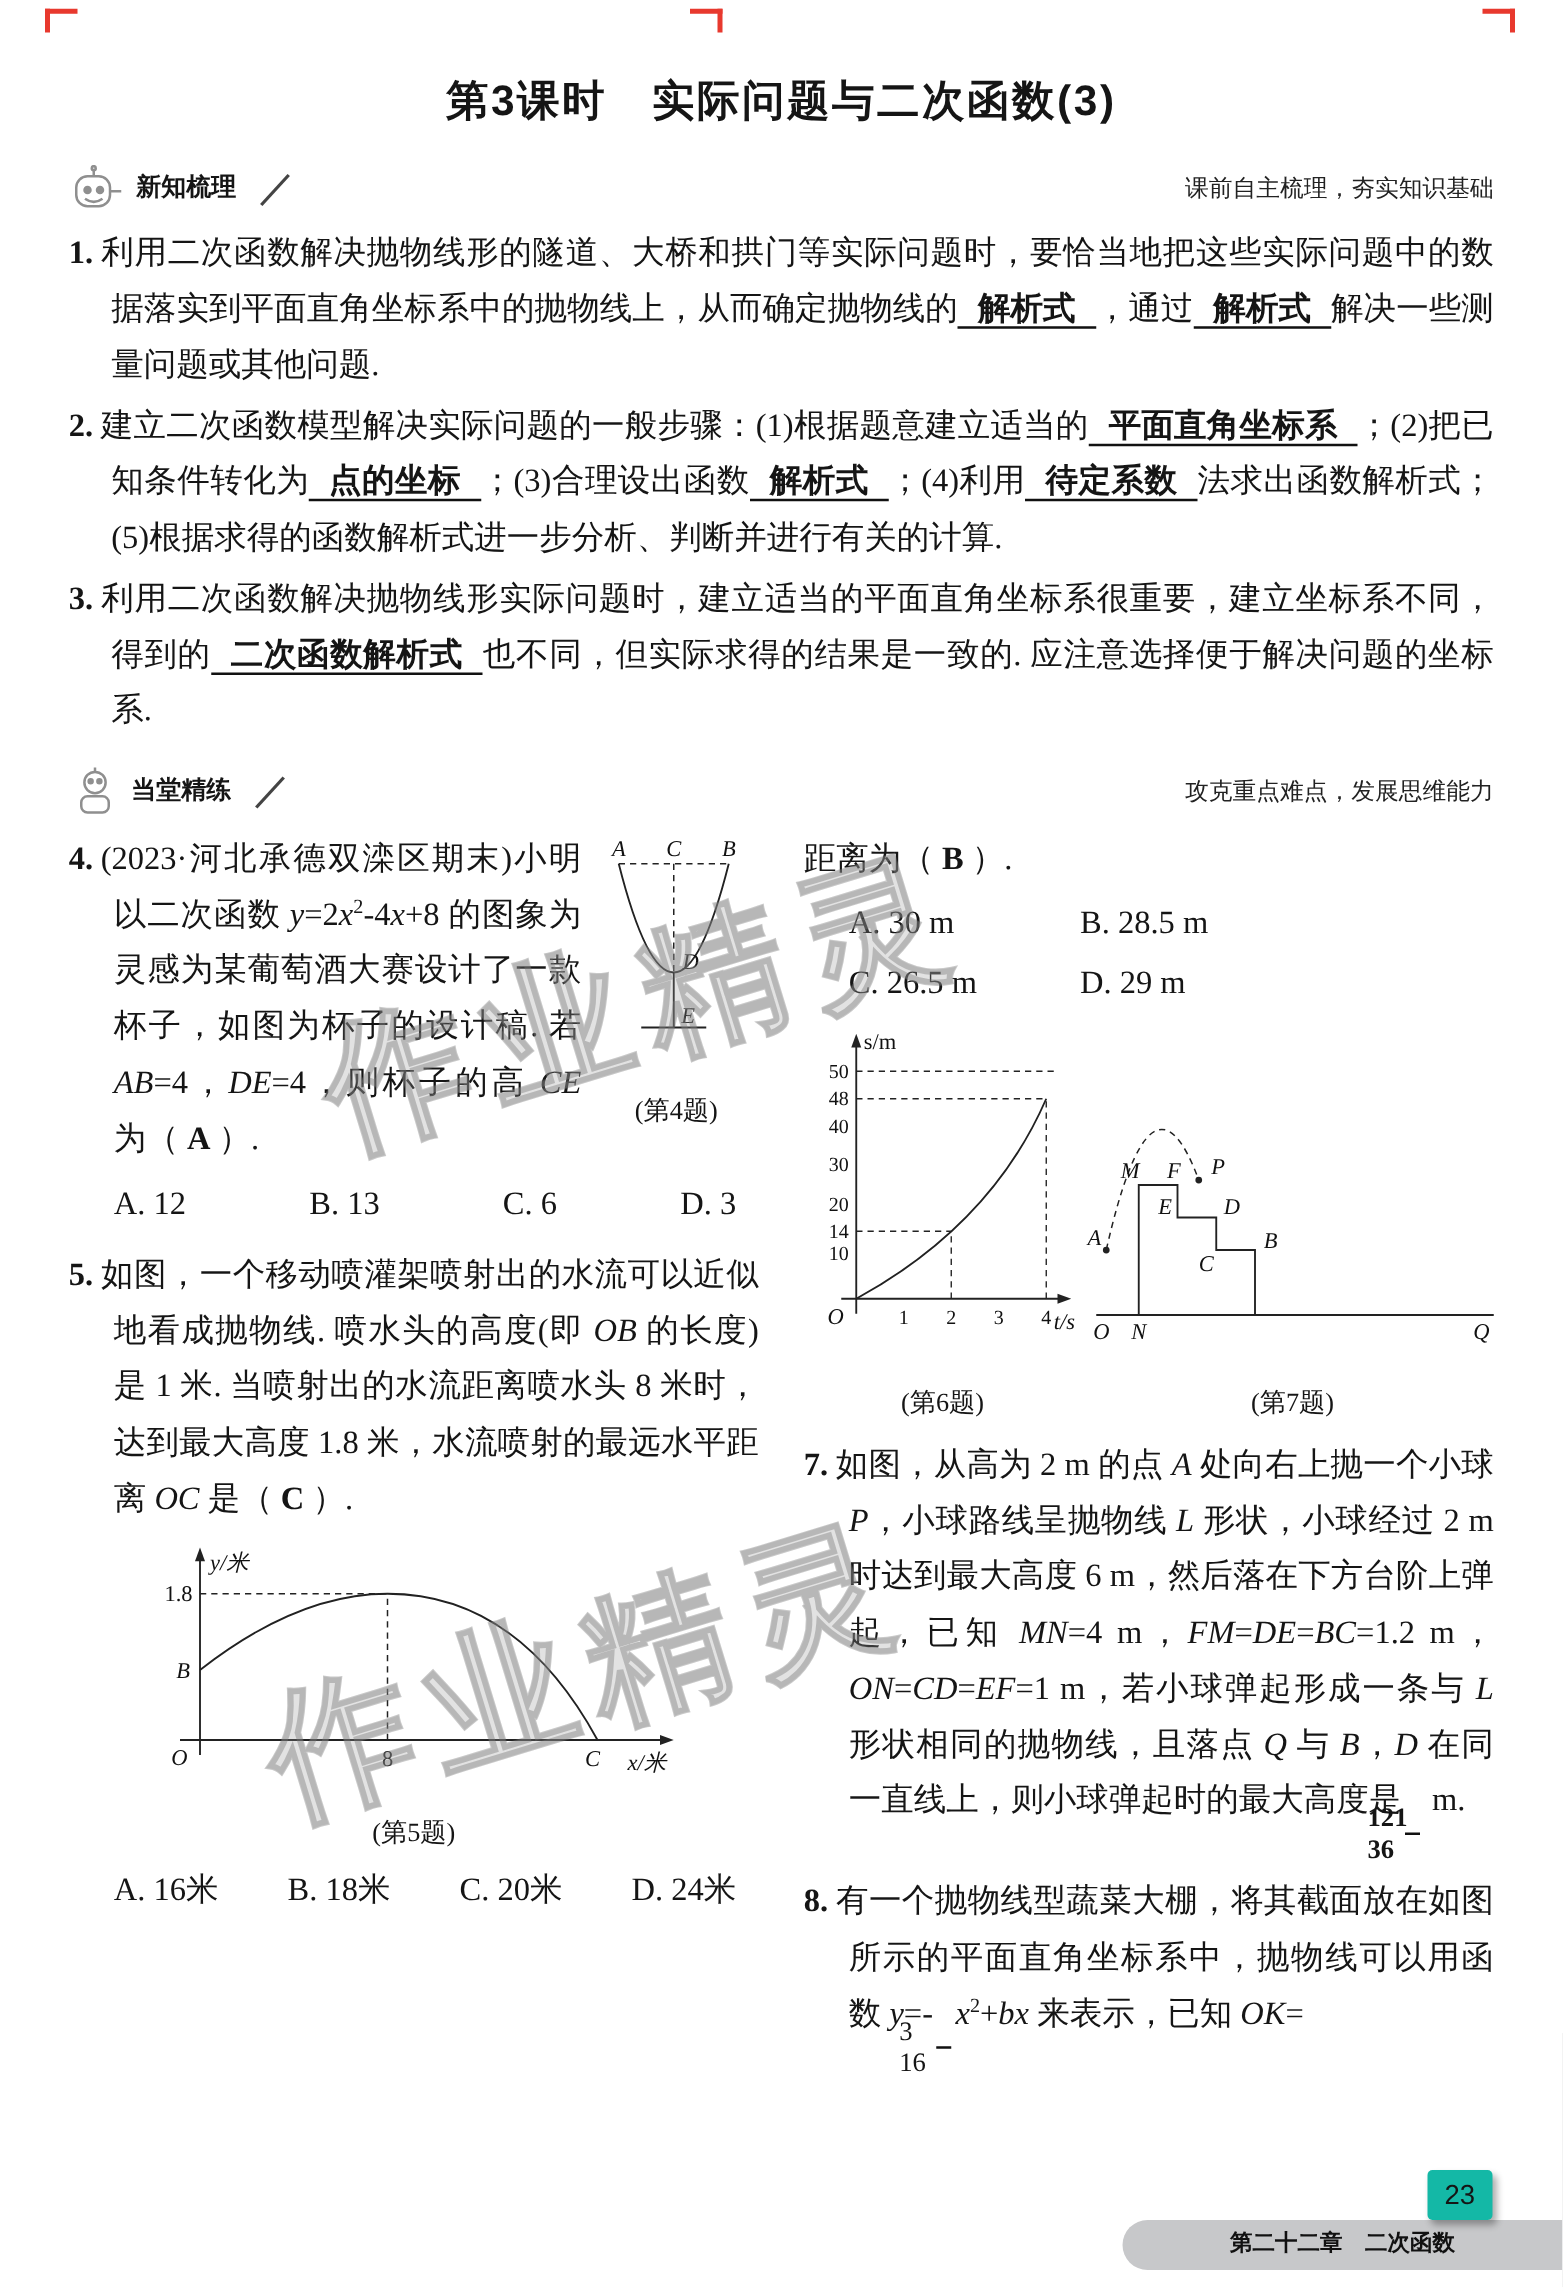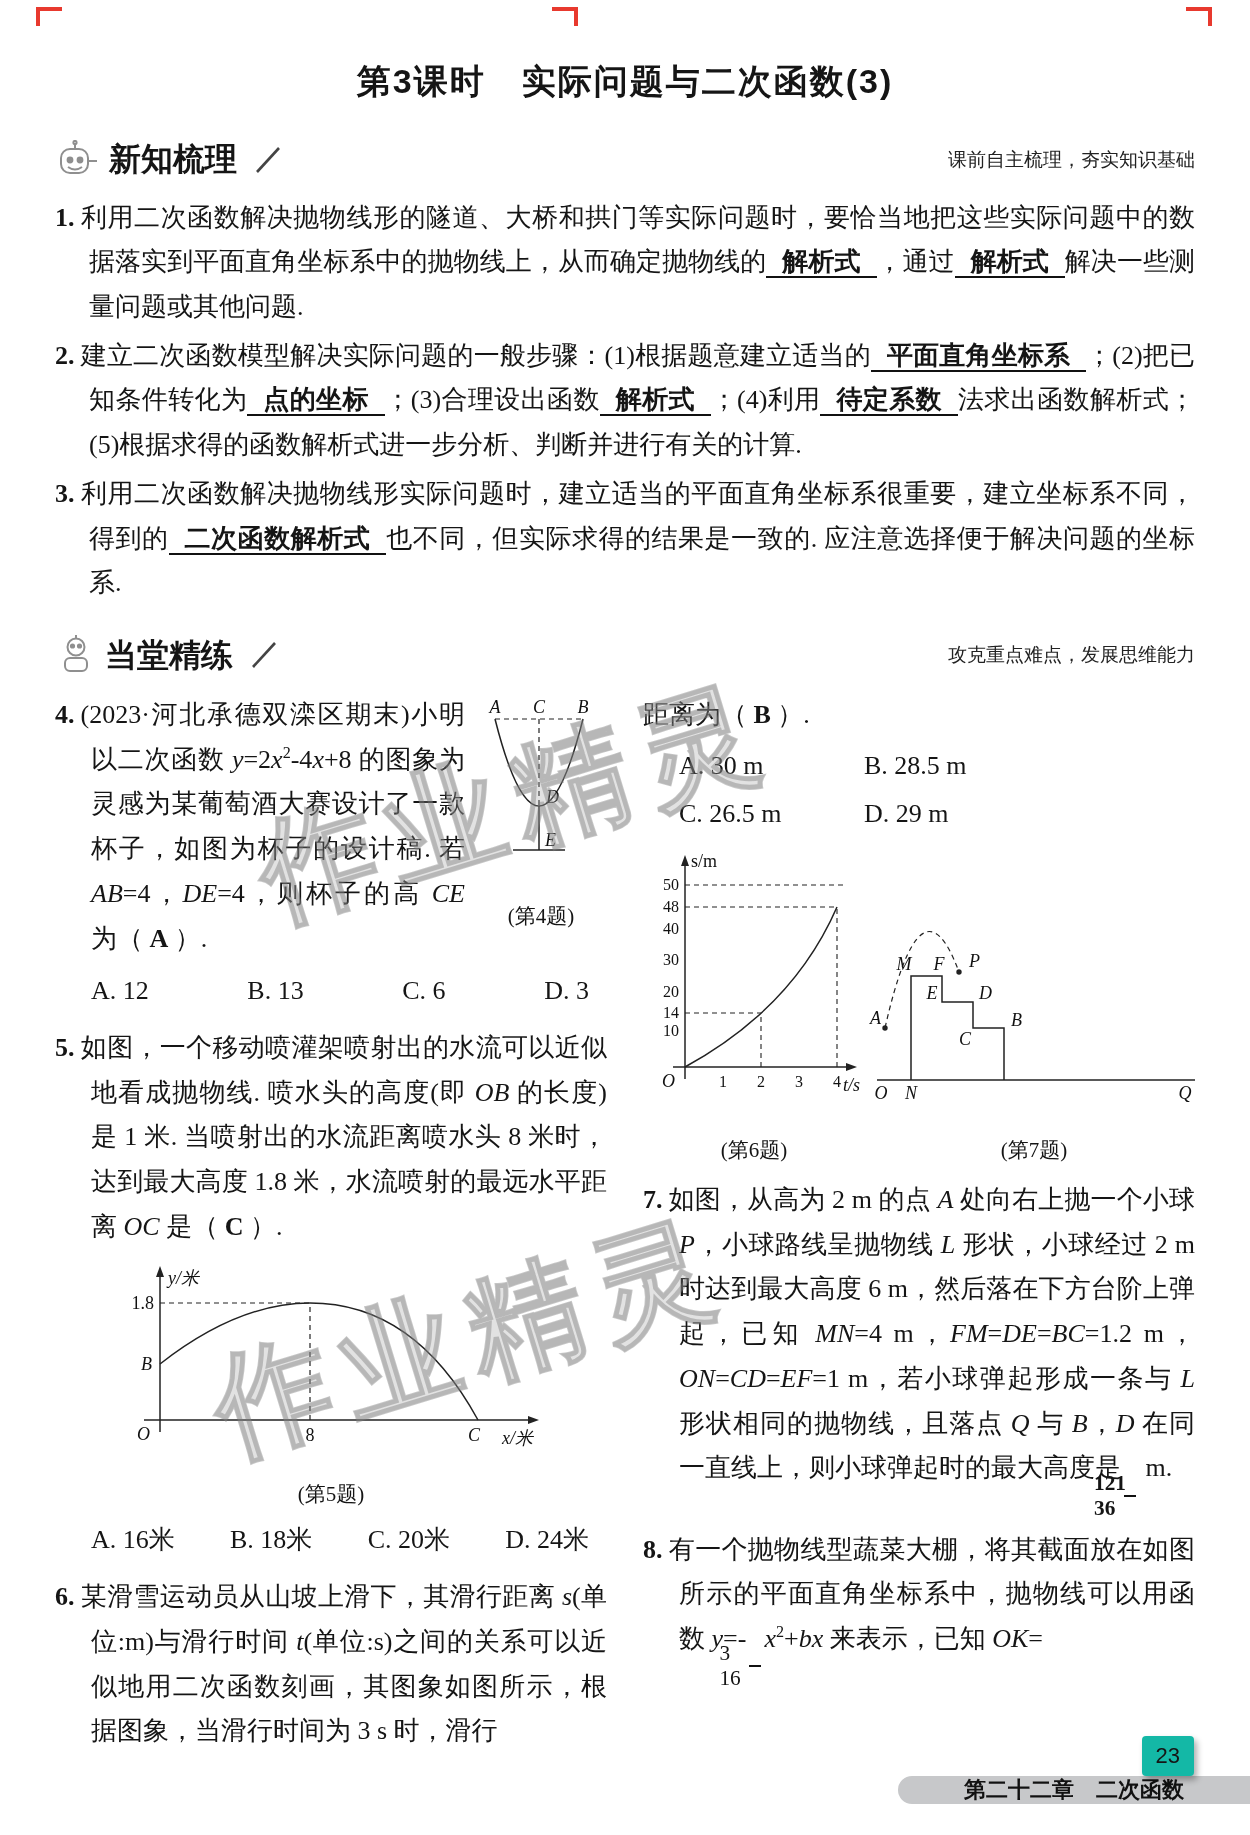--- a/index.html
+++ b/index.html
@@ -24,21 +24,21 @@
   }
   .wm1 { left:250px; top:700px; }
   .wm2 { left:205px; top:1235px; }
   
   h1.title {
     margin:52px 0 10px; text-align:center; font-size:34px; letter-spacing:2px;
     font-family:"Liberation Sans","DejaVu Sans",sans-serif; font-weight:700;
   }
   
   .sec-head { display:flex; align-items:center; gap:8px; margin:22px 0 8px; }
-  .sec-title { font-family:Liberation Sans, sans-serif; font-weight:700; font-size:32px;text-align:right; }
+  .sec-title { font-family:Liberation Mono, monospace; font-weight:700; font-size:20px;text-align:right; }
   .slash { margin-left:2px; }
   .sec-sub { margin-left:auto; font-size:19px; color:#222; }
   
   .k-item { padding-left:34px; text-indent:-34px; text-align:justify; margin:2px 0 4px; }
   .num { font-weight:700; margin-right:6px; }
   
   .mi { font-style:italic; }
   .sup { font-size:0.62em; vertical-align:super; line-height:0; }
   .blank { font-weight:700; border-bottom:2.5px solid #111; padding:0 16px; white-space:nowrap; }
   .bans { font-weight:700; }
@@ -62,24 +62,24 @@
   .figcenter { text-align:center; margin:4px 0 6px; }
   .figrow { display:flex; align-items:flex-end; gap:4px; margin:2px 0 10px; }
   .figblock { text-align:center; }
   
   .pagenum {
     position:absolute; right:56px; top:1736px; z-index:10;
     background:#14b8a6; box-shadow:3px 4px 6px rgba(0,0,0,0.32); border-radius:4px;
     padding:1px 14px; font-size:22px; font-family:"Liberation Sans","DejaVu Sans",sans-serif;
   }
   .chapterbar {
-    position:absolute; right:0; top:1776px; width:352px; height:28px;
+    position:absolute; right:0; top:1776px; width:352px; height:40px;
     background:#c7c8ca; border-radius:20px 0 0 20px;
     display:flex; align-items:center; justify-content:center;
-    font-family:Liberation Serif, serif; font-weight:700; font-size:22px; color:#111;
+    font-family:Liberation Mono, monospace; font-weight:700; font-size:18px; color:#111;
   }
 </style>
 </head>
 <body>
 
 <div class="page">
 
   <div class="crop l"></div>
   <div class="crop m"></div>
   <div class="crop r"></div>
@@ -196,23 +196,20 @@
         </svg>
         <span class="figcap">(第5题)</span>
       </div>
       <div class="optrow">
         <span>A. 16米</span>
         <span>B. 18米</span>
         <span>C. 20米</span>
         <span>D. 24米</span>
       </div>
 
-      <div class="prob">
-        <span class="num">6.</span><span><span>某滑雪运动员从山坡上滑下，其滑行距离 </span><span class="mi">s</span><span>(单位:m)与滑行时间 </span><span class="mi">t</span><span>(单位:s)之间的关系可以近似地用二次函数刻画，其图象如图所示，根据图象，当滑行时间为 3 s 时，滑行</span></span>
-      </div>
 
     </div>
 
     <div class="col">
 
       <div class="cont"><span>距离为（ </span><span class="bans">B</span><span> ）.</span></div>
 
       <div class="optgrid">
         <span>A. 30 m</span>
         <span>B. 28.5 m</span>

